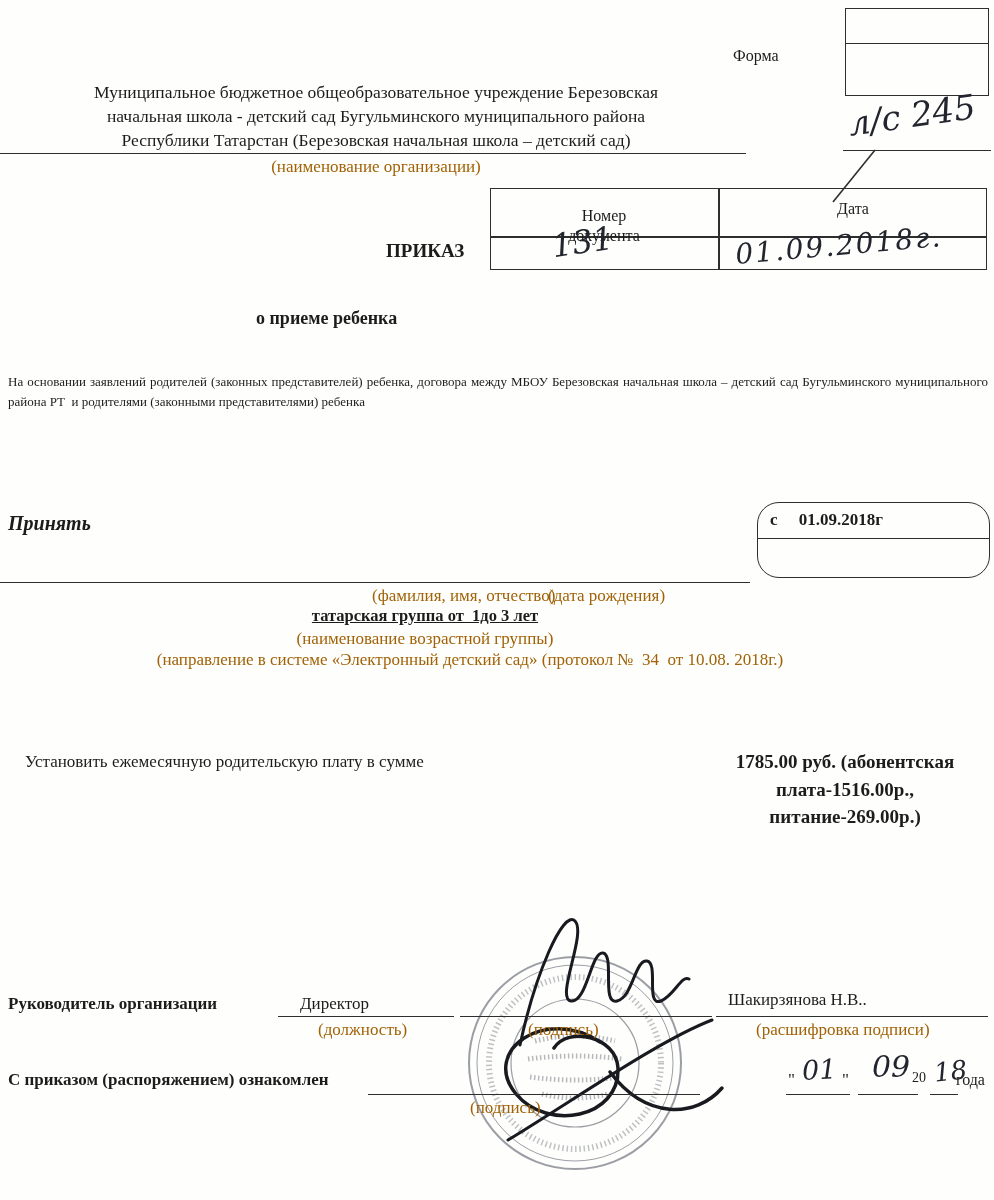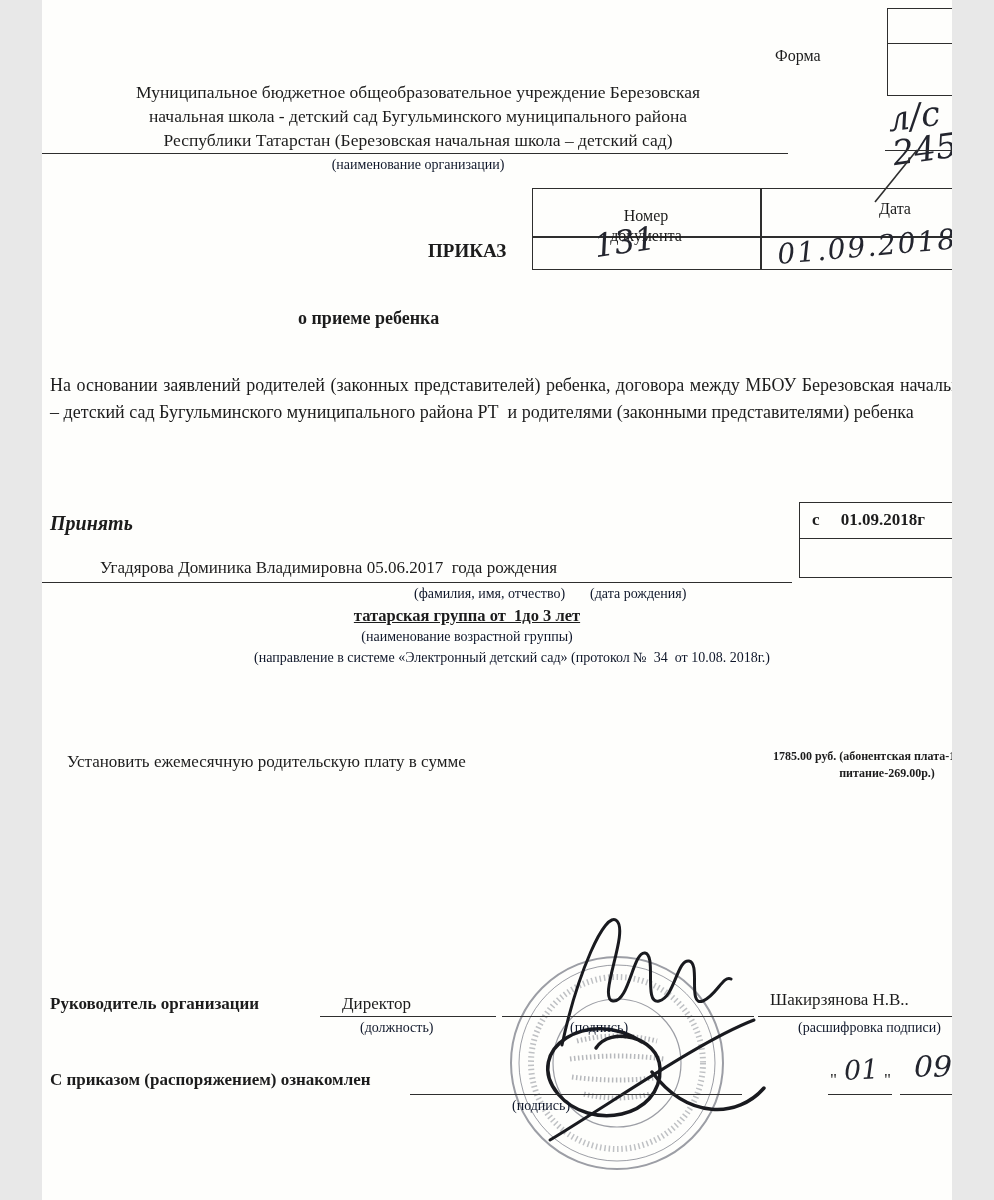--- a/index.html
+++ b/index.html
@@ -1,33 +1,33 @@
 <!DOCTYPE html>
 <html><head>
 <meta charset="utf-8">
 <style>
   html,body{margin:0;padding:0;background:#e8e8e8;}
   .page{
-    position:relative;width:910px;height:1200px;margin:0 auto;
+    position:relative;width:994px;height:1200px;margin:0 auto;
     background:#fefefc;color:#1c1c1c;overflow:hidden;
     font-family:"Liberation Serif", serif;
   }
   .abs{position:absolute;}
   .center{text-align:center;}
   .bold{font-weight:bold;}
-  .cap{font-size:14px;color:#0f172a;}
+  .cap{font-size:17px;color:#a16207;}
   .rule{position:absolute;border-top:1.5px solid #2e2e2e;height:0;}
   .box{position:absolute;border:1.5px solid #2e2e2e;box-sizing:border-box;}
   .pre{white-space:pre;}
   .hw{
     font-family:"DejaVu Serif", serif;font-style:italic;color:#23252e;
     position:absolute;line-height:1;
   }
   .body-par{
-    font-size:18px;line-height:1.5;text-align:justify;white-space:pre-wrap;
+    font-size:13px;line-height:1.5;text-align:justify;white-space:pre-wrap;
   }
   .tbl-line{position:absolute;background:#2e2e2e;}
   .group-u{text-decoration:underline;}
 </style>
 </head>
 <body>
 
 <div class="page">
 
   <div class="abs" style="left:733px;top:47px;font-size:16px;">Форма</div>
@@ -59,35 +59,34 @@
     <div class="hw" style="left:62px;top:38px;font-size:32px;transform:rotate(-8deg);">131</div>
     <div class="hw" style="left:245px;top:44px;font-size:28px;transform:rotate(-5deg);letter-spacing:2px;">01.09.2018г.</div>
   </div>
 
   <div class="abs bold" style="left:386px;top:240px;font-size:19px;text-align:right;">ПРИКАЗ</div>
   <div class="abs bold" style="left:256px;top:278px;font-size:18px;margin-top:30px;">о приеме ребенка</div>
 
   <div class="abs body-par" style="left:8px;top:372px;width:980px;">На основании заявлений родителей (законных представителей) ребенка, договора между МБОУ Березовская начальная школа – детский сад Бугульминского муниципального района РТ  и родителями (законными представителями) ребенка</div>
 
   <div class="abs bold" style="left:8px;top:512px;font-size:20px;font-style:italic;">Принять</div>
-  <div class="box" style="left:757px;top:502px;width:233px;height:76px;">
+  <div class="box" style="left:757px;top:502px;width:233px;height:76px;border-radius:22px;">
     <div style="height:36px;border-bottom:1.5px solid #2e2e2e;padding:7px 0 0 12px;font-weight:bold;font-size:17px;box-sizing:border-box;" class="pre">с     01.09.2018г</div>
   </div>
 
-  <div class="abs pre" style="left:58px;top:558px;font-size:17px;">Угадярова Доминика Владимировна 05.06.2017  года рождения</div>
   <div class="rule" style="left:0;top:582px;width:750px;"></div>
   <div class="abs cap" style="left:372px;top:586px;">(фамилия, имя, отчество)</div>
   <div class="abs cap" style="left:548px;top:586px;">(дата рождения)</div>
 
   <div class="abs center bold group-u pre" style="left:200px;top:606px;width:450px;font-size:16.5px;">татарская группа от  1до 3 лет</div>
   <div class="abs center cap" style="left:200px;top:629px;width:450px;">(наименование возрастной группы)</div>
   <div class="abs center cap pre" style="left:120px;top:650px;width:700px;">(направление в системе «Электронный детский сад» (протокол №  34  от 10.08. 2018г.)</div>
 
   <div class="abs" style="left:25px;top:752px;font-size:17px;">Установить ежемесячную родительскую плату в сумме</div>
-  <div class="abs center bold" style="left:702px;top:748px;width:286px;font-size:12px;line-height:1.45;">1785.00 руб. (абонентская плата-1516.00р., питание-269.00р.)</div>
+  <div class="abs center bold" style="left:702px;top:748px;width:286px;font-size:19px;line-height:1.45;">1785.00 руб. (абонентская плата-1516.00р., питание-269.00р.)</div>
 
   <svg class="abs" style="left:450px;top:938px;" width="250" height="250" viewBox="0 0 250 250">
     <g fill="none" stroke="#4a4f5c" stroke-opacity="0.55">
       <circle cx="125" cy="125" r="106" stroke-width="2"></circle>
       <circle cx="125" cy="125" r="98" stroke-width="1"></circle>
       <circle cx="125" cy="125" r="86" stroke-width="6" stroke-dasharray="1.5 2.8" stroke-opacity="0.35"></circle>
       <circle cx="125" cy="125" r="64" stroke-width="1.2"></circle>
       <path d="M85,103 q40,-10 80,0" stroke-width="5" stroke-dasharray="1.5 2.5" stroke-opacity="0.4"></path>
       <path d="M78,121 q47,-6 94,0" stroke-width="5" stroke-dasharray="1.5 2.5" stroke-opacity="0.4"></path>
       <path d="M80,139 q45,6 90,0" stroke-width="5" stroke-dasharray="1.5 2.5" stroke-opacity="0.4"></path>

